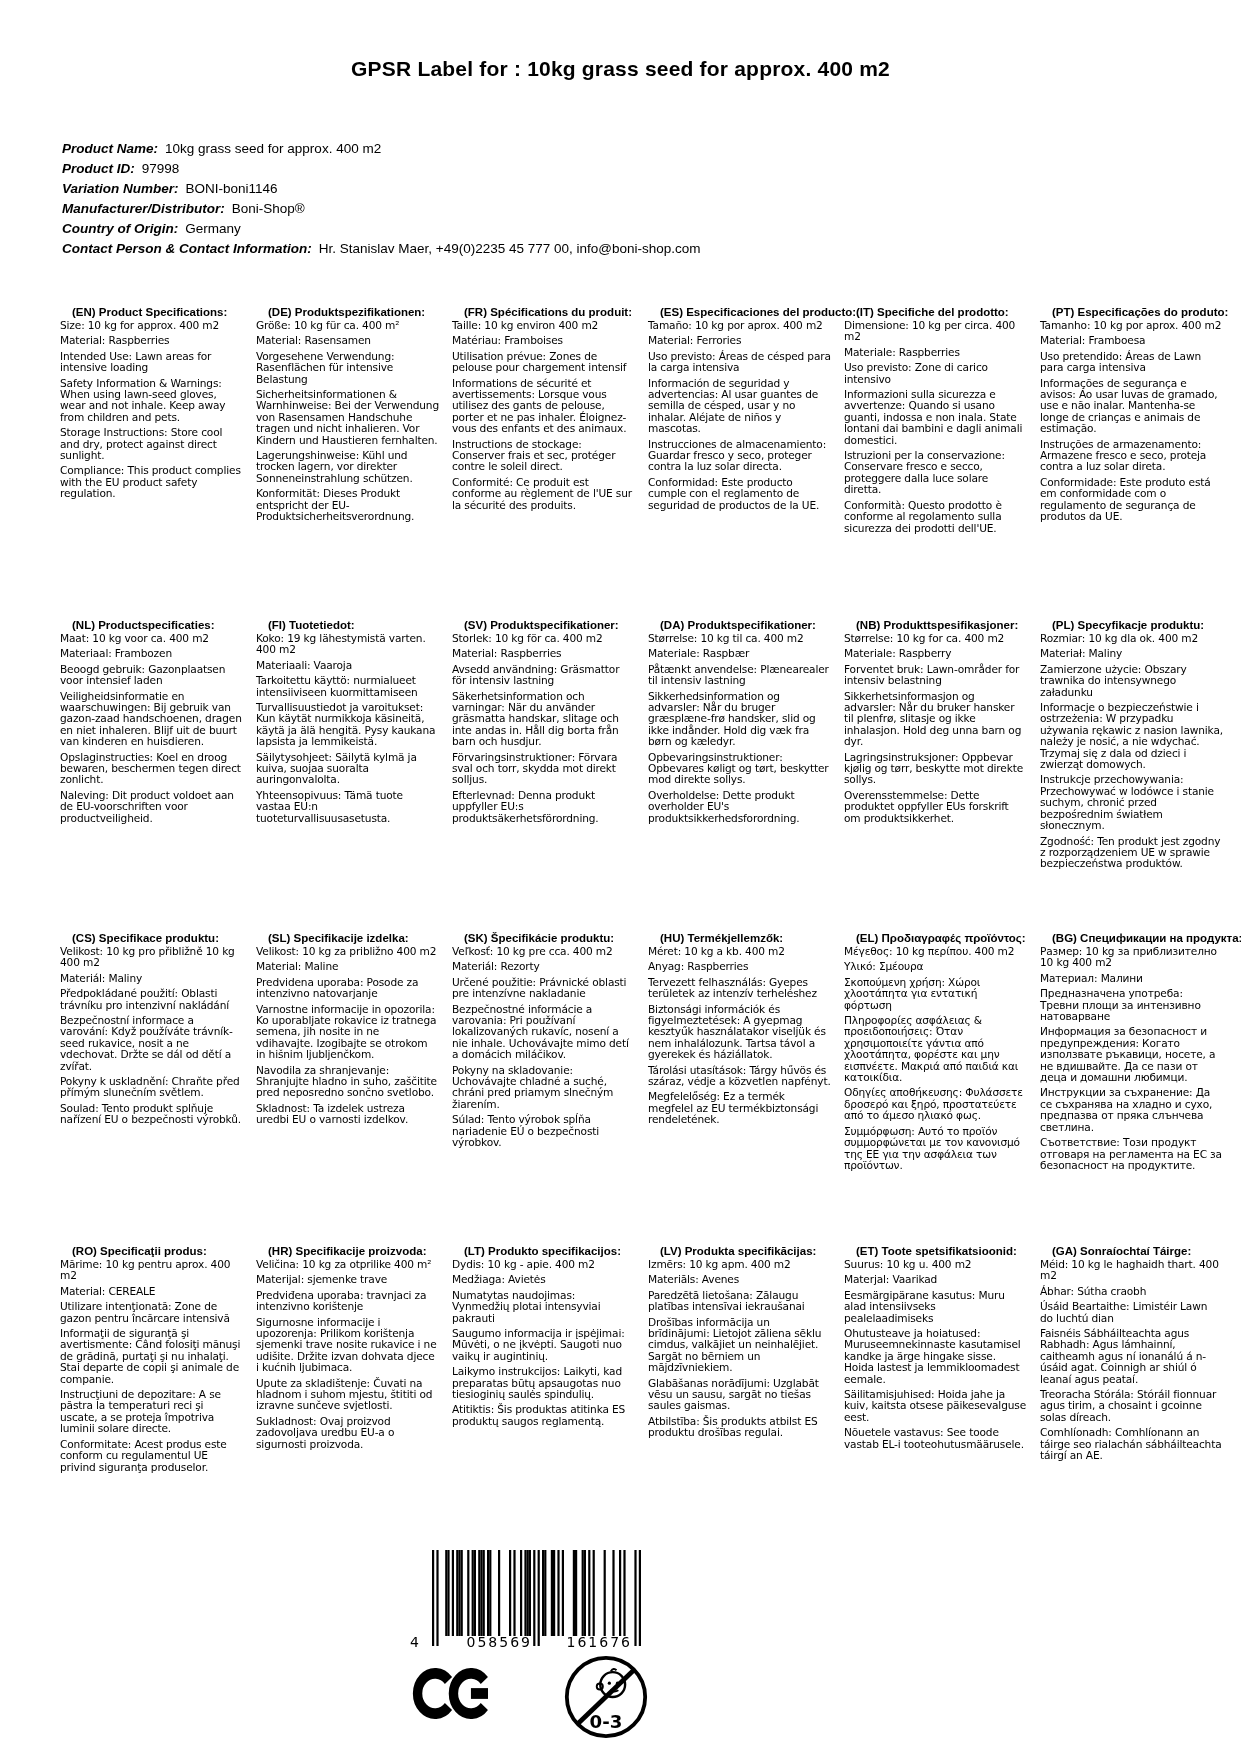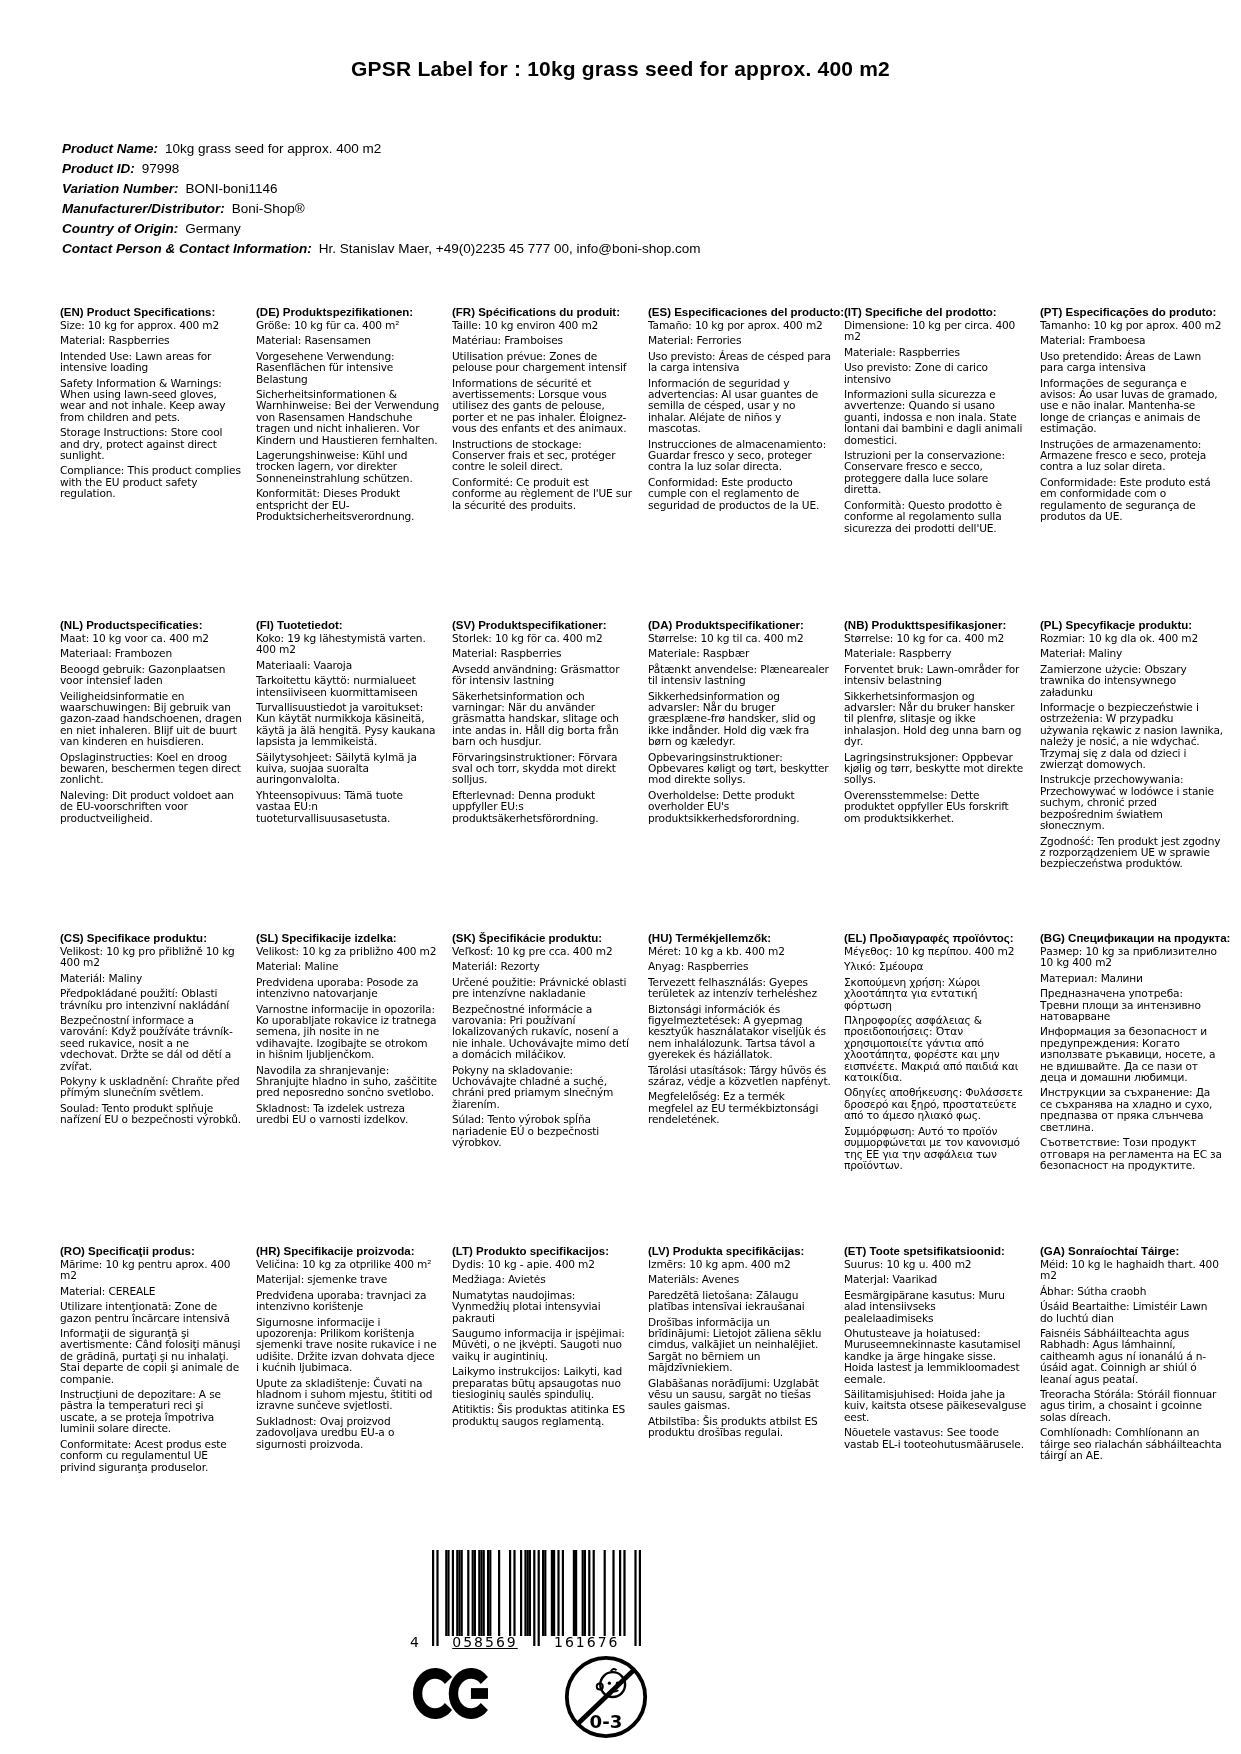--- a/index.html
+++ b/index.html
@@ -16,32 +16,32 @@
     font-family:"Liberation Sans",sans-serif;font-size:13.5px;line-height:20px;
   }
   .info-row b{margin-right:7px;font-style:italic;}
   .grid{
     position:absolute;left:60px;top:306px;
     display:grid;grid-template-columns:repeat(6,183px);column-gap:13px;grid-auto-rows:313px;
   }
   .block{overflow:visible;}
   .block h3{
     font-family:"Liberation Sans",sans-serif;font-weight:bold;font-size:11.5px;
-    margin:0 0 2px 0;white-space:nowrap;
+    margin:0 0 2px 12px;white-space:nowrap;
   }
   .block p{
     margin:0 0 4px 0;font-size:10.6px;line-height:11.4px;
     letter-spacing:-.15px;overflow-wrap:break-word;word-break:break-word;
   }
   .barcode{position:absolute;left:410px;top:1550px;width:234px;height:118px;}
   .barcode svg{position:absolute;left:22px;top:0;}
   .barcode .digit{position:absolute;font-size:14px;top:84px;font-family:"DejaVu Sans",sans-serif;}
   .barcode .d-first{left:0;}
-  .barcode .d-left{left:28px;width:94px;text-align:center;letter-spacing:2px;text-decoration:underline;}
-  .barcode .d-right{left:144px;width:94px;text-align:left;letter-spacing:2px;}
+  .barcode .d-left{left:28px;width:94px;text-align:right;letter-spacing:2px;}
+  .barcode .d-right{left:128px;width:94px;text-align:right;letter-spacing:2px;}
   .ce{position:absolute;left:412px;top:1666px;}
   .age{position:absolute;left:563px;top:1653px;}
 </style>
 </head>
 <body>
 
 <div class="title">GPSR Label for : 10kg grass seed for approx. 400 m2</div>
 
 <div class="info">
   <div class="info-row">

